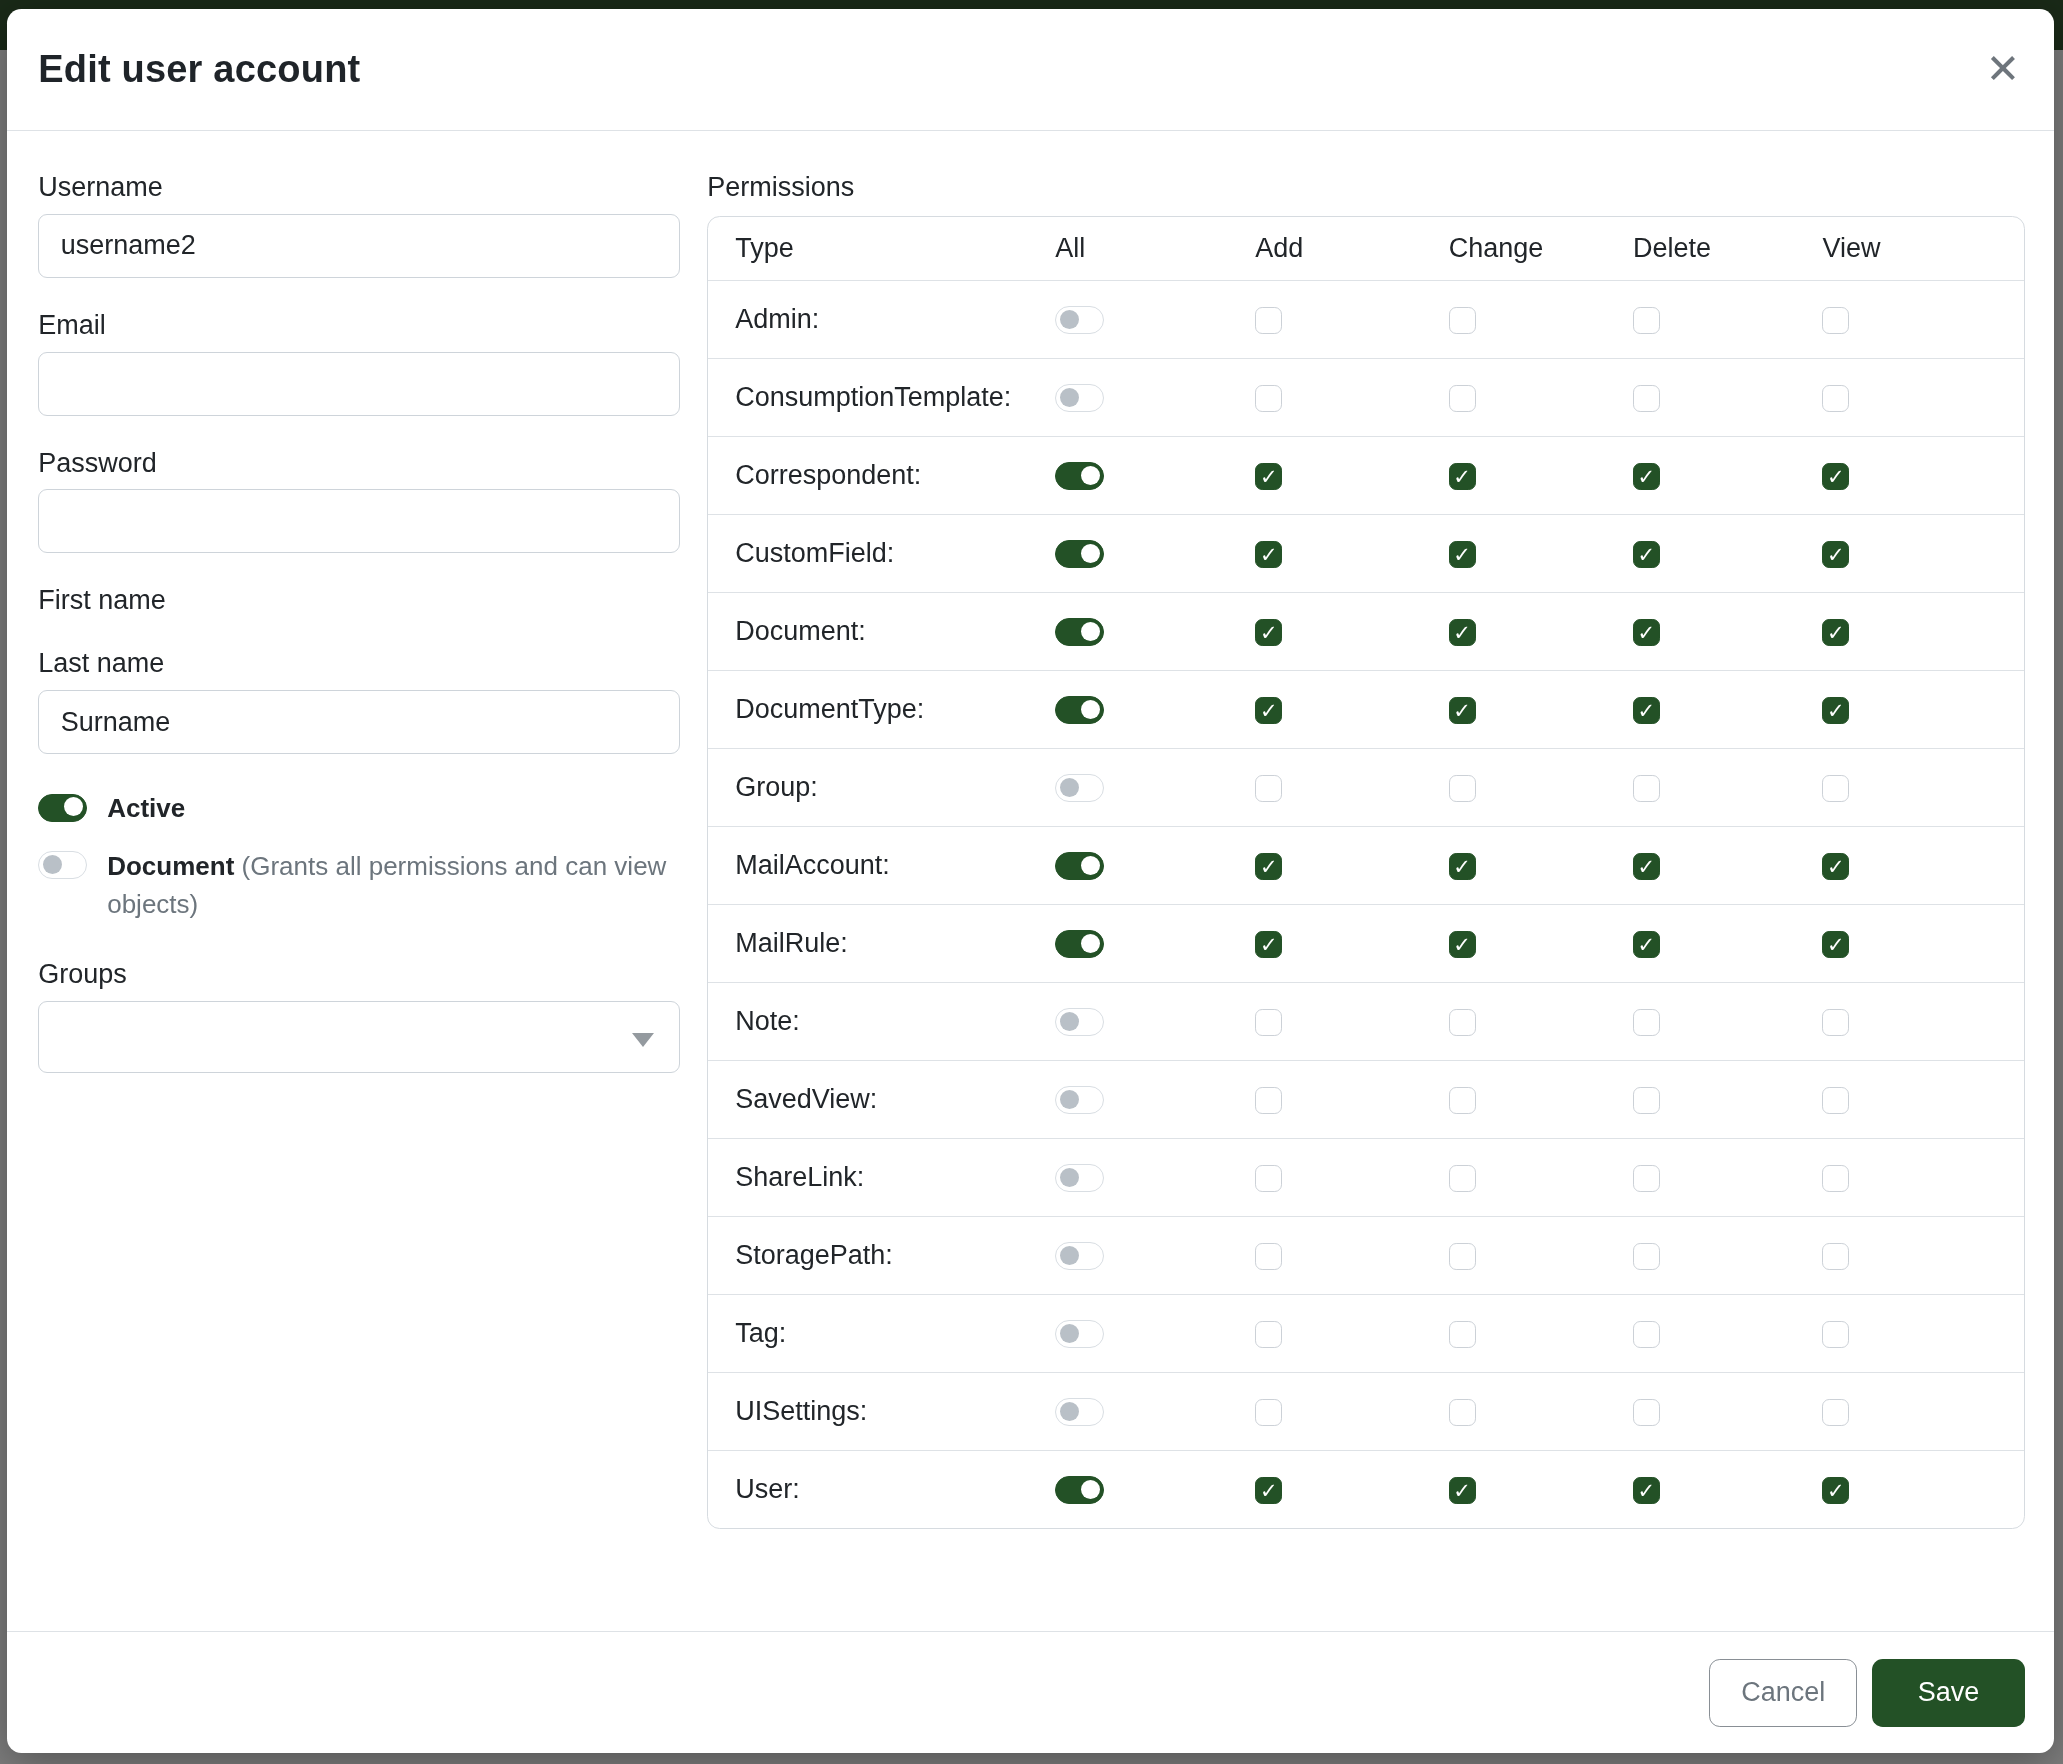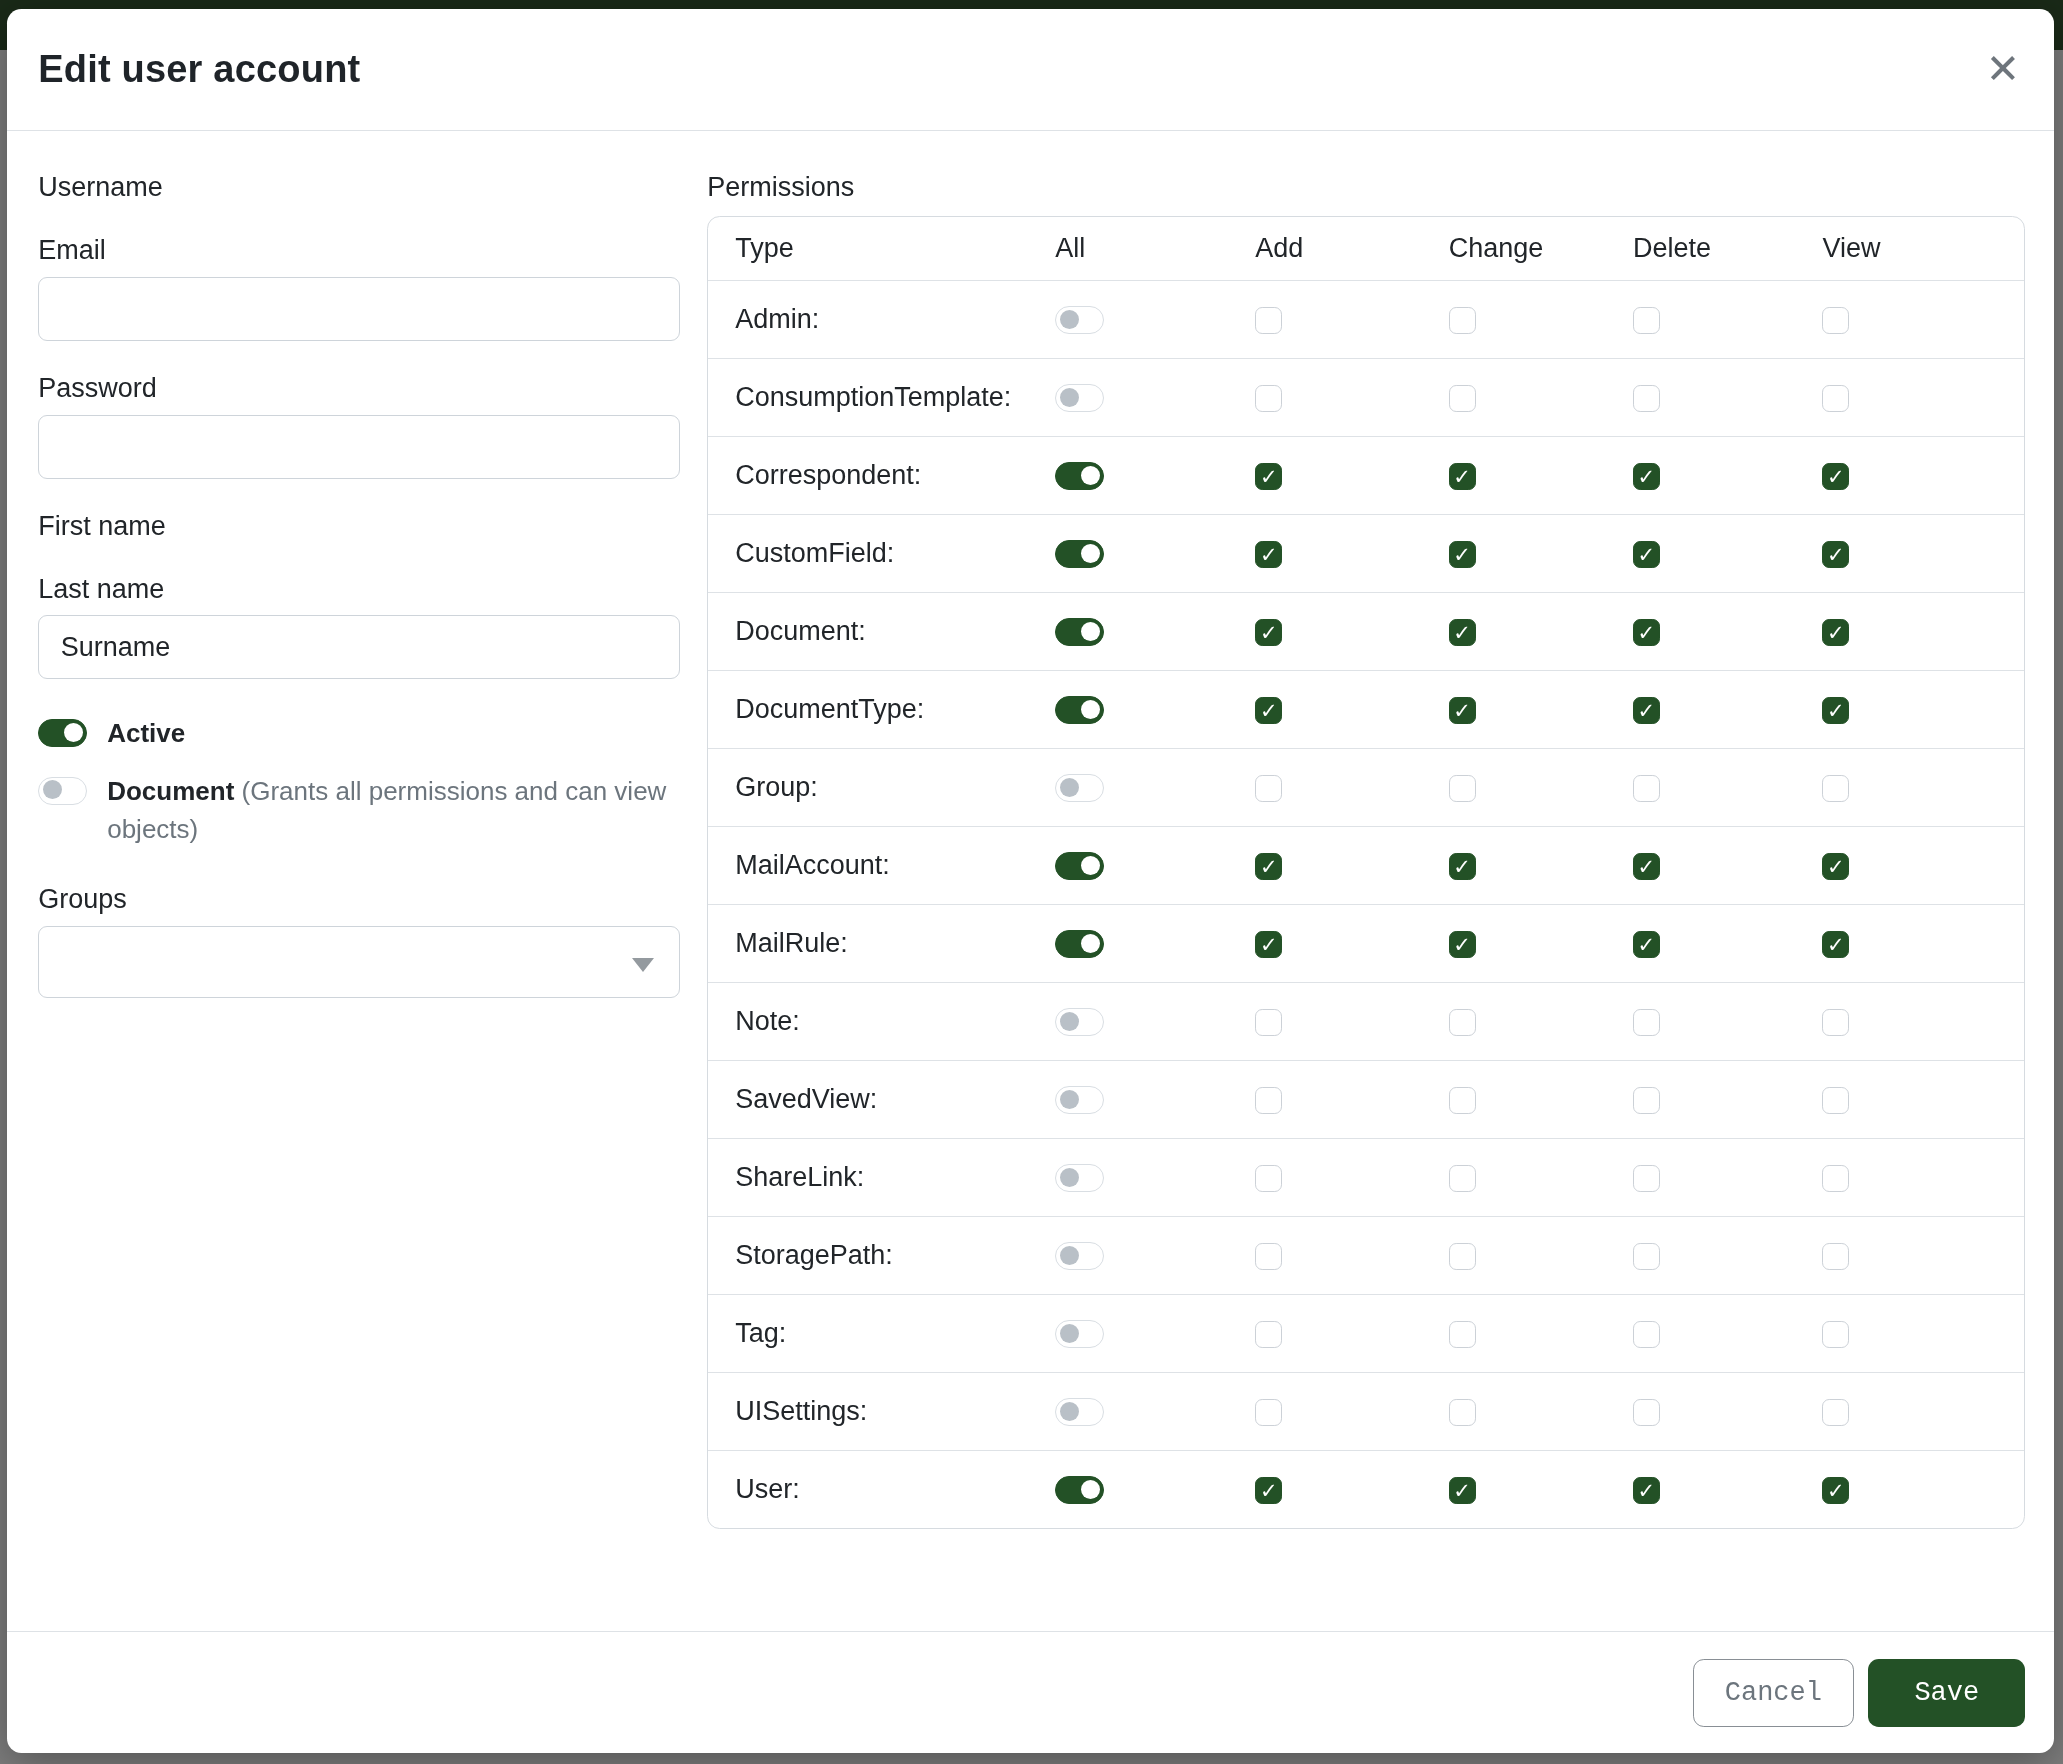--- a/index.html
+++ b/index.html
@@ -92,21 +92,21 @@
     align-items:center;height:78px;border-top:1.8px solid var(--border-light);
   }
   .perm-row.head{height:63px;border-top:none;}
   .perm-cell{padding-left:18px;font-size:27px;color:var(--text);white-space:nowrap;}
   .perm-cell.type{padding-left:27px;}
 
   .modal-footer{
     flex:0 0 122px;display:flex;align-items:center;justify-content:flex-end;gap:14.4px;
     padding:0 29px;border-top:1.8px solid var(--border-light);
   }
-  .btn{height:68px;border-radius:10.8px;font-size:27px;cursor:pointer;font-family:Liberation Mono, monospace;}
+  .btn{height:68px;border-radius:10.8px;font-size:27px;cursor:pointer;font-family:Liberation Sans, sans-serif;}
   .btn-cancel{padding:0 31px;background:#fff;color:var(--muted);border:1.8px solid #898f95;}
   .btn-save{padding:0 46px;background:var(--accent);color:#fff;border:none;}
 </style>
 </head>
 <body>
 
 <div class="navbar-strip"></div>
 
 <div class="modal">
 
@@ -114,20 +114,21 @@
     <div class="modal-title">Edit user account</div>
     <button class="close-btn">✕</button>
   </div>
 
   <div class="modal-body">
 
     <div class="left-col">
 
       <div class="form-group">
         <label class="form-label">Username</label>
+        <input class="form-input" type="text" value="username2" style="">
       </div>
 
       <div class="form-group">
         <label class="form-label">Email</label>
         <input class="form-input" type="text" value="" style="">
       </div>
 
       <div class="form-group">
         <label class="form-label">Password</label>
         <input class="form-input" type="password" value="" style="">

